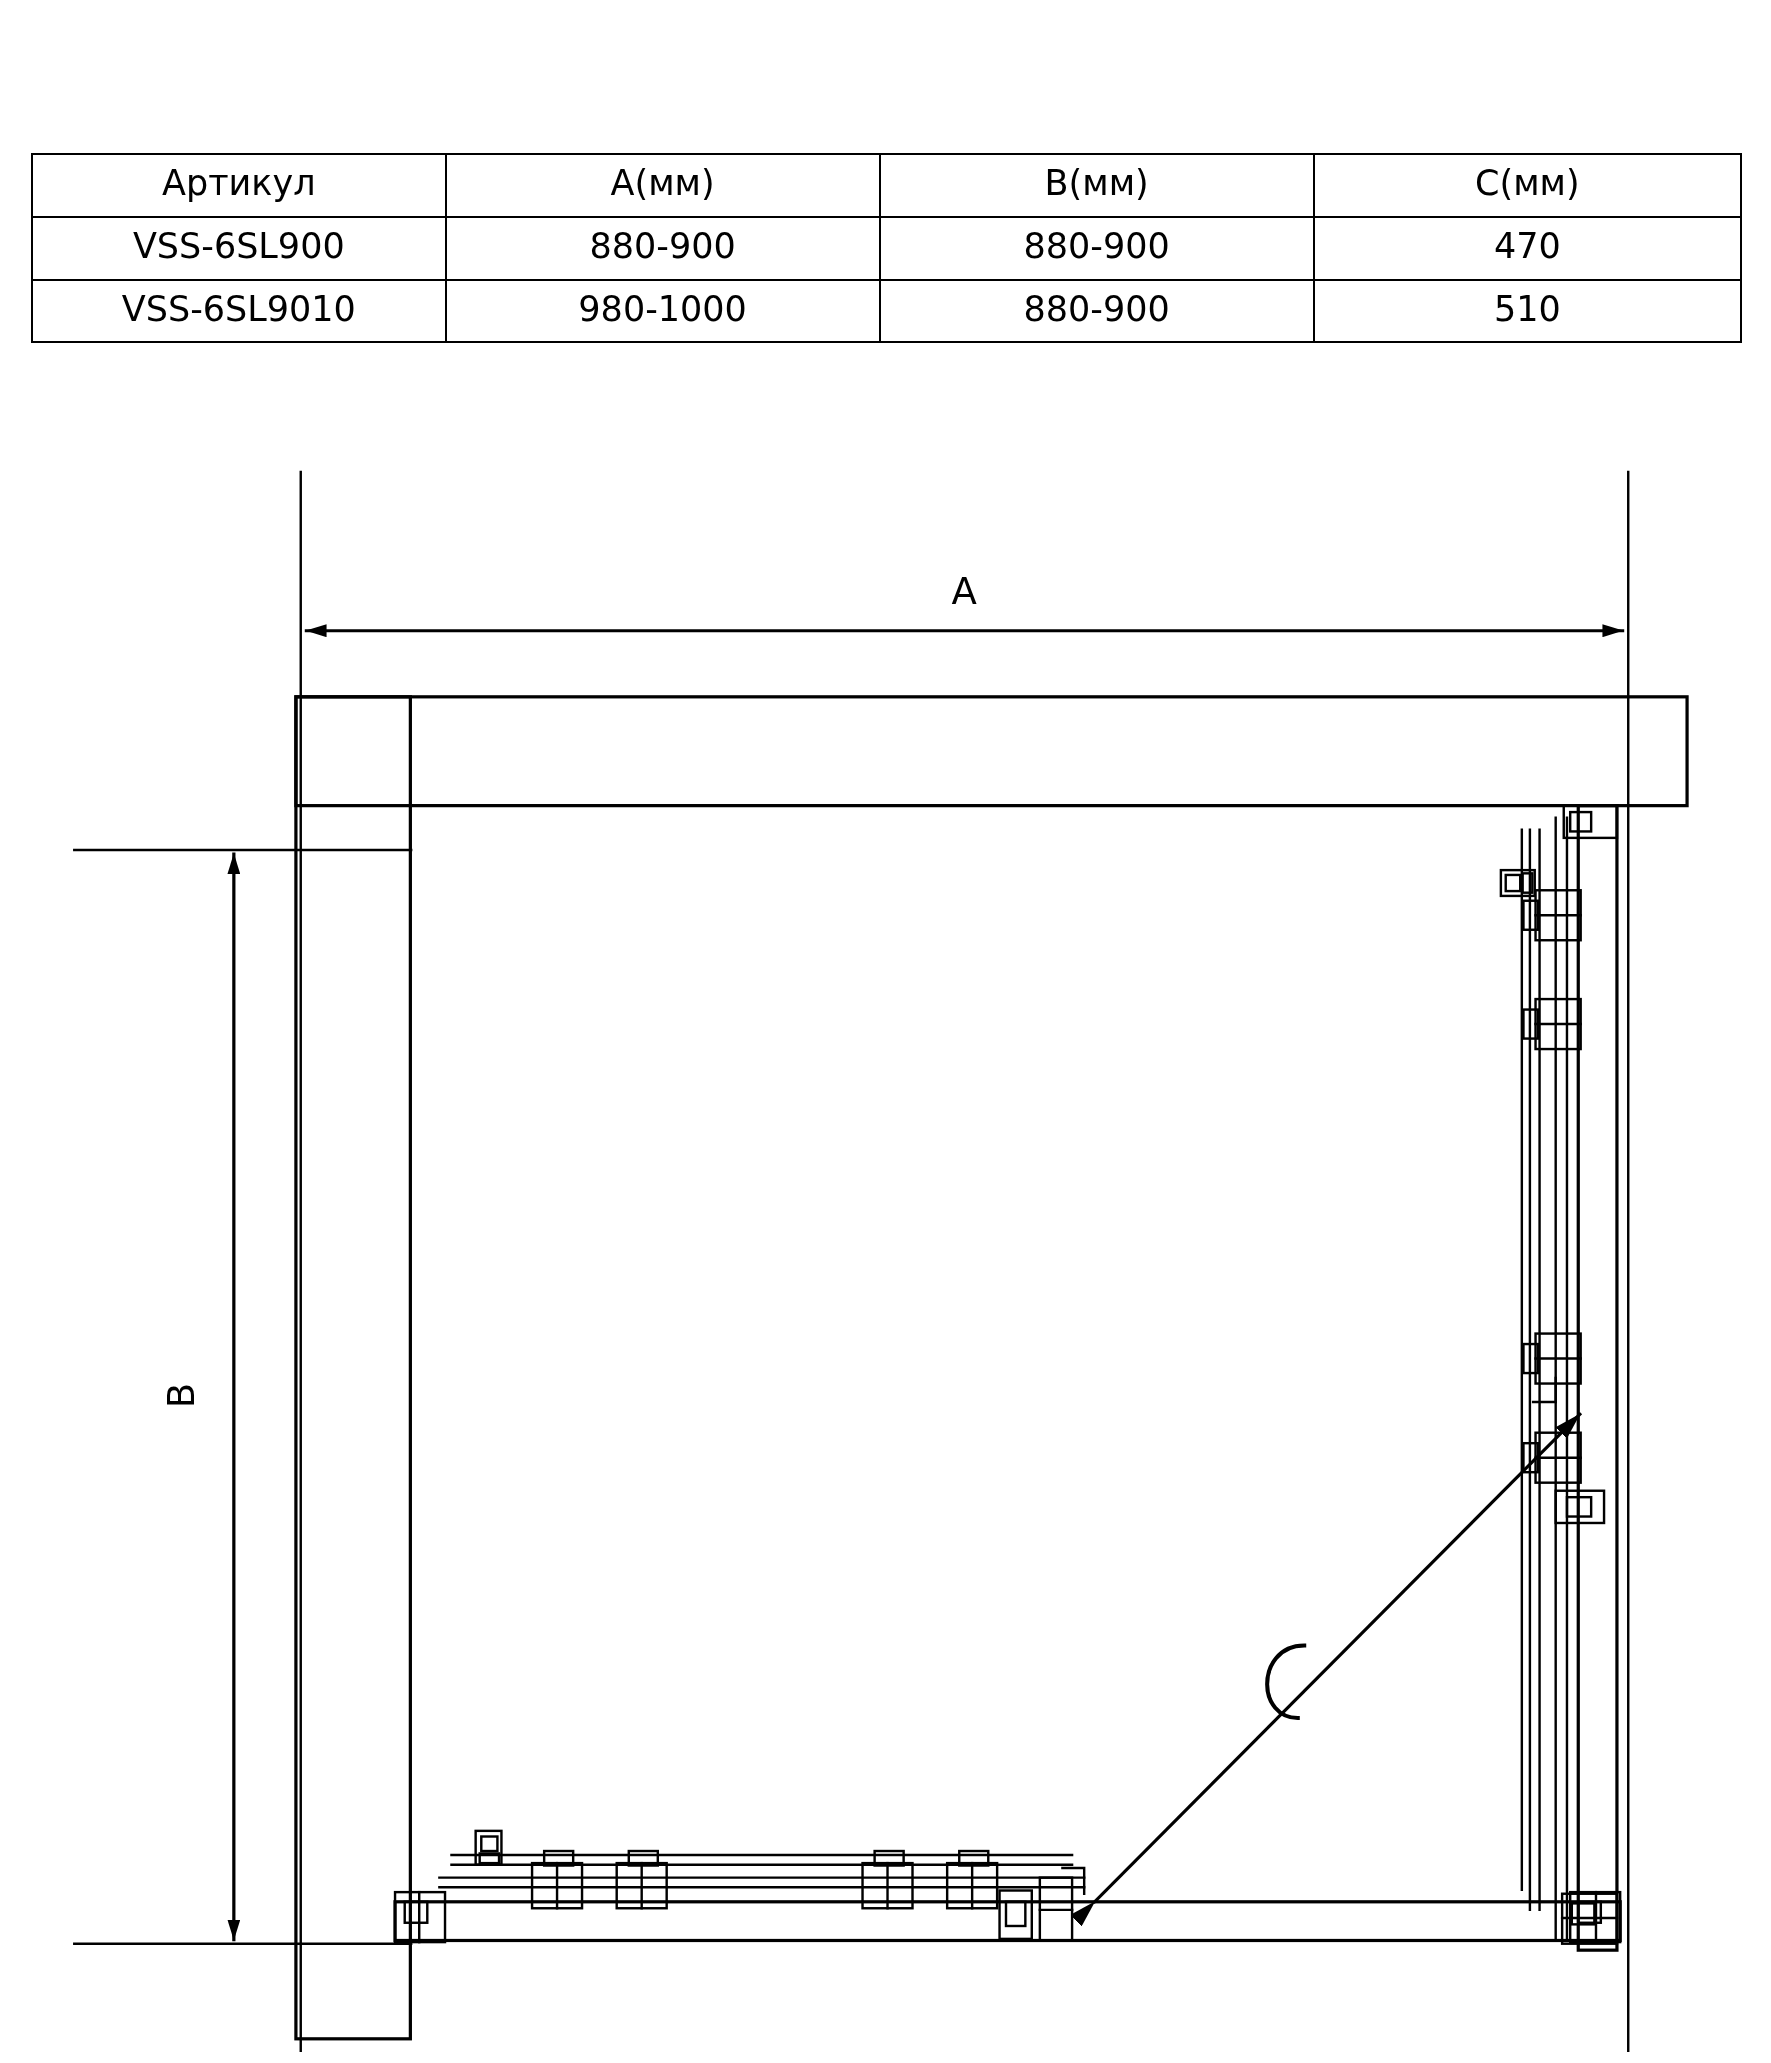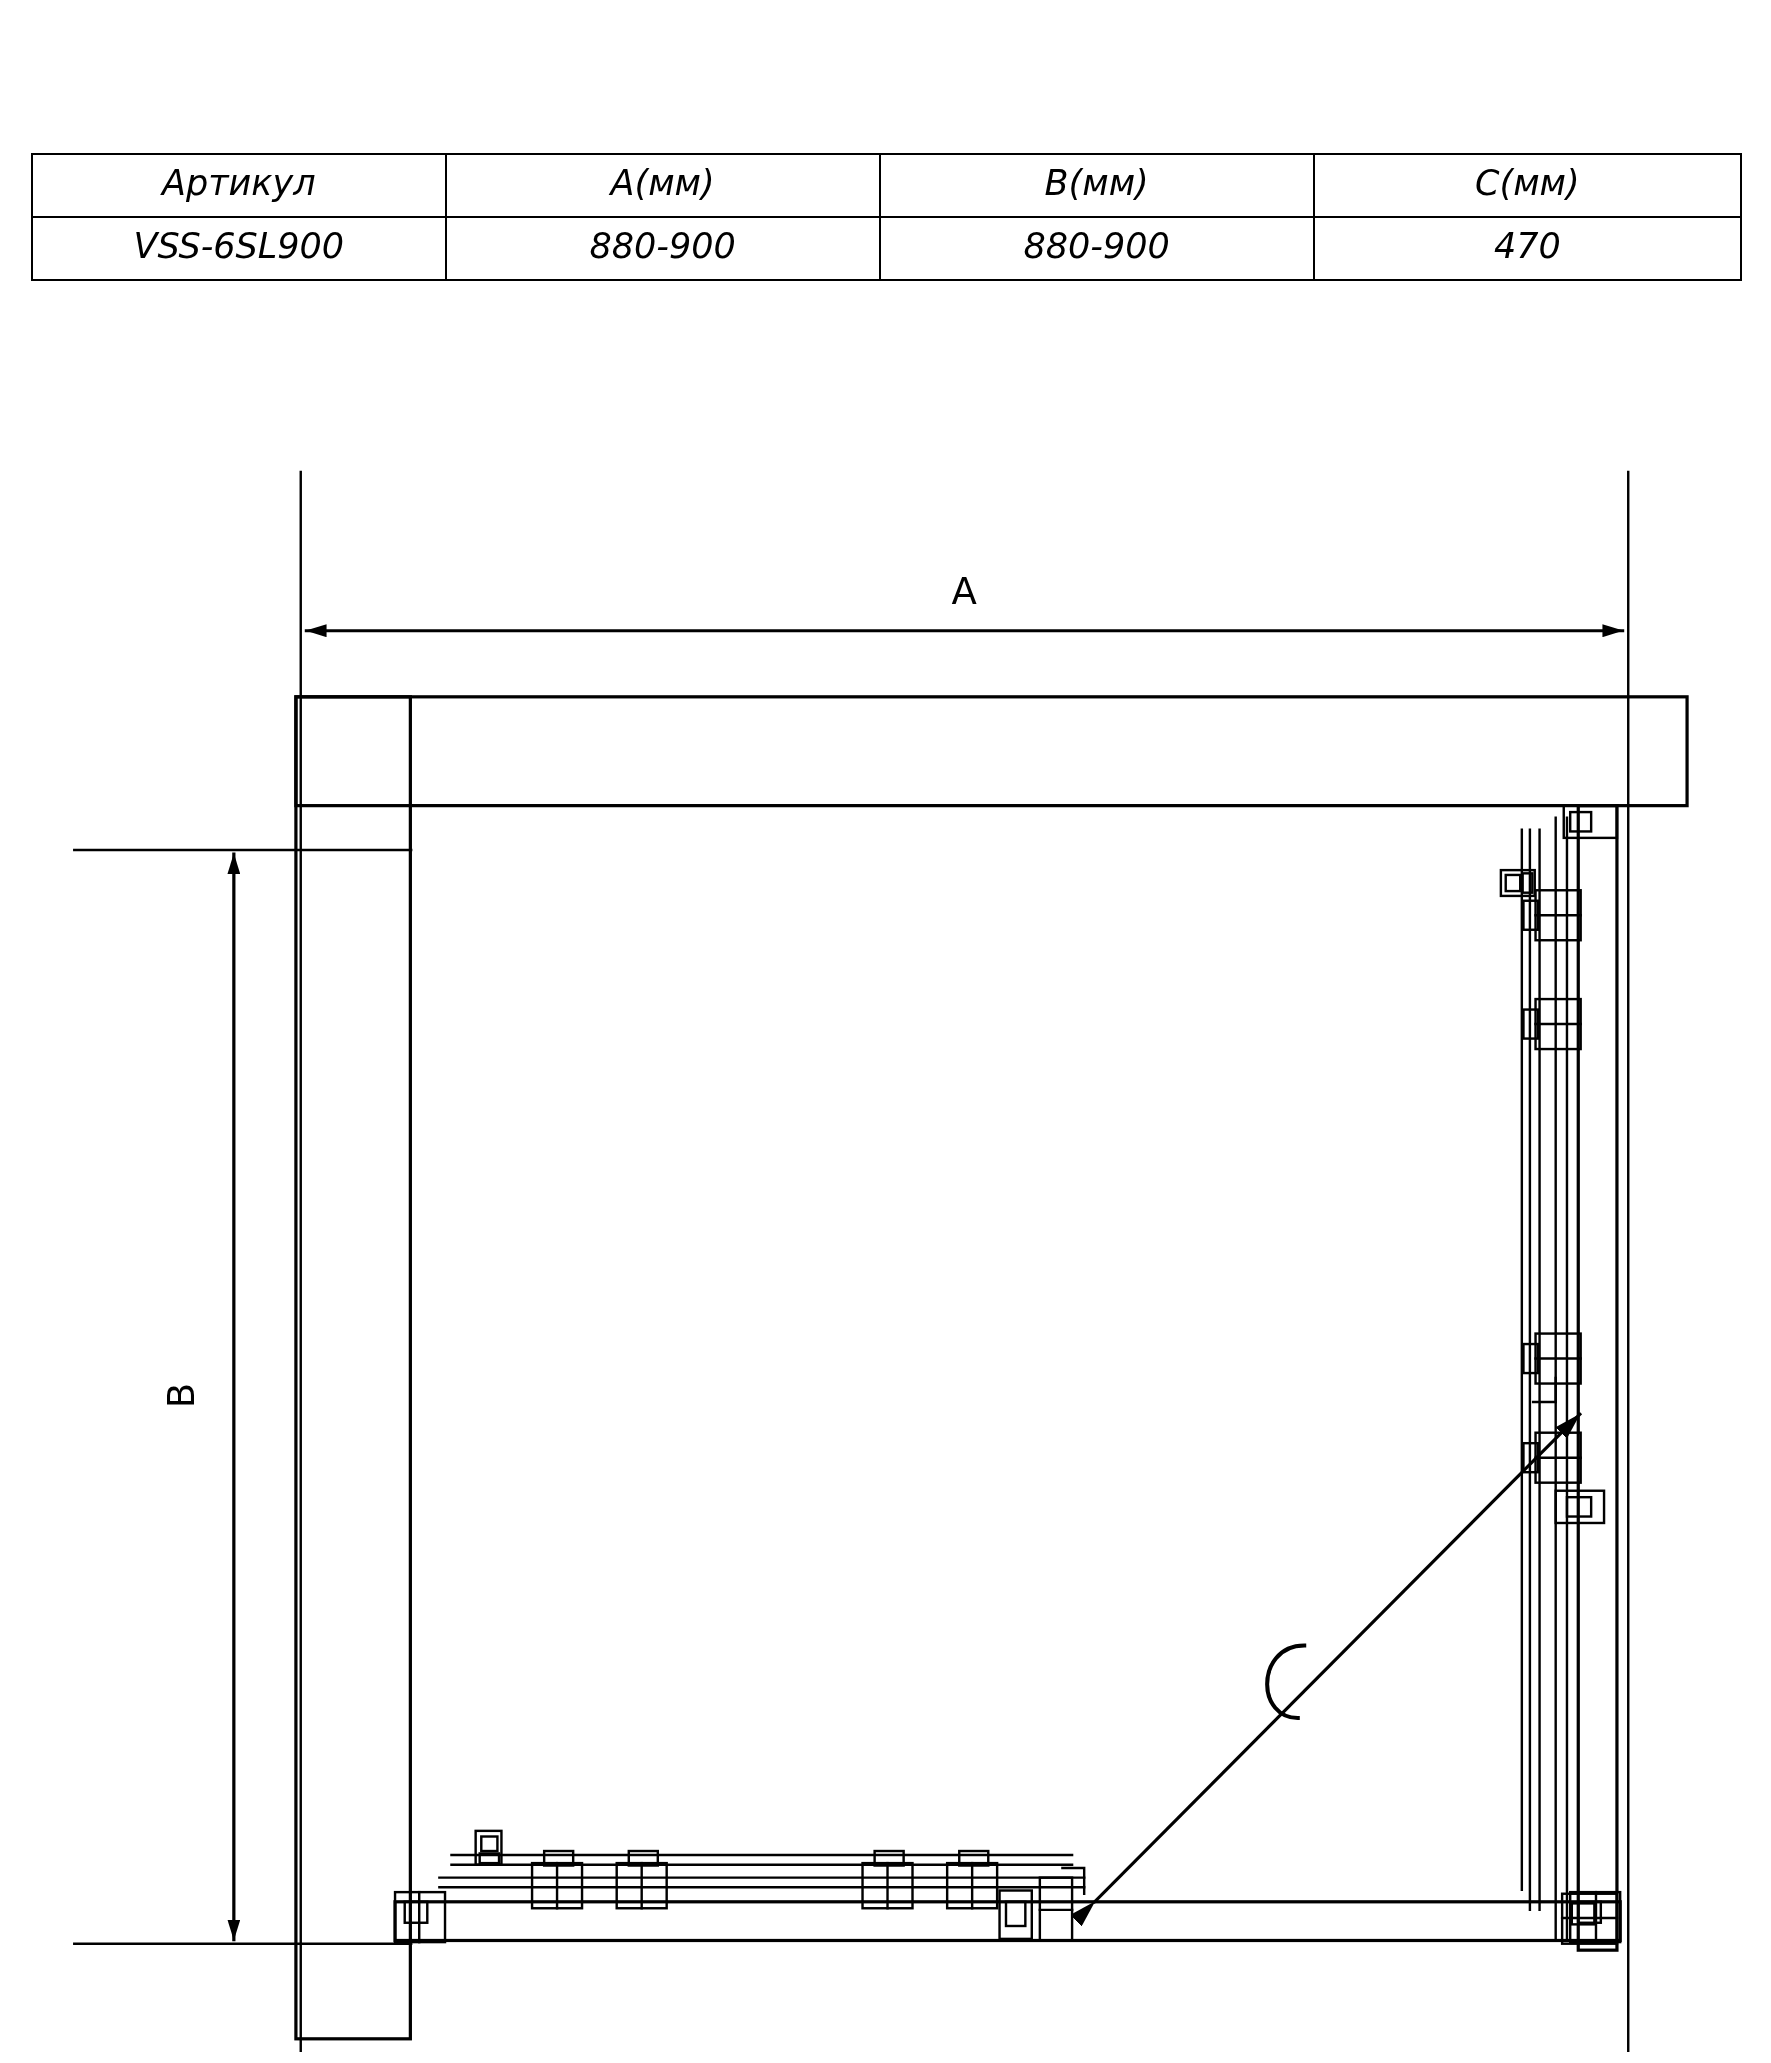--- a/index.html
+++ b/index.html
@@ -15,21 +15,20 @@
     color: #000000;
     overflow: hidden;
   }
 
   
   .spec-table-wrap {
     position: absolute;
     left: 31px;
     top: 153px;
     width: 1711px;
-    font-style: italic;
   }
   table.spec-table {
     border-collapse: collapse;
     width: 100%;
     table-layout: fixed;
   }
   table.spec-table th,
   table.spec-table td {
     border: 2.4px solid #000000;
     text-align: center;
@@ -81,20 +80,26 @@
         <th>C(мм)</th>
       </tr>
     </thead>
     <tbody>
       <tr>
         <td>VSS-6SL900</td>
         <td>880-900</td>
         <td>880-900</td>
         <td>470</td>
       </tr>
+      <tr>
+        <td>VSS-6SL9010</td>
+        <td>980-1000</td>
+        <td>880-900</td>
+        <td>510</td>
+      </tr>
     </tbody>
   </table>
 </div>
 
 <div class="drawing">
 <svg width="1771" height="1612" viewBox="0 0 2197 2000" xmlns="http://www.w3.org/2000/svg">
 
   <defs>
     <marker id="arrHead" markerWidth="26" markerHeight="16" refX="25" refY="8" orient="auto" markerUnits="userSpaceOnUse">
       <path d="M0,0 L26,8 L0,16 z" fill="#000"></path>

